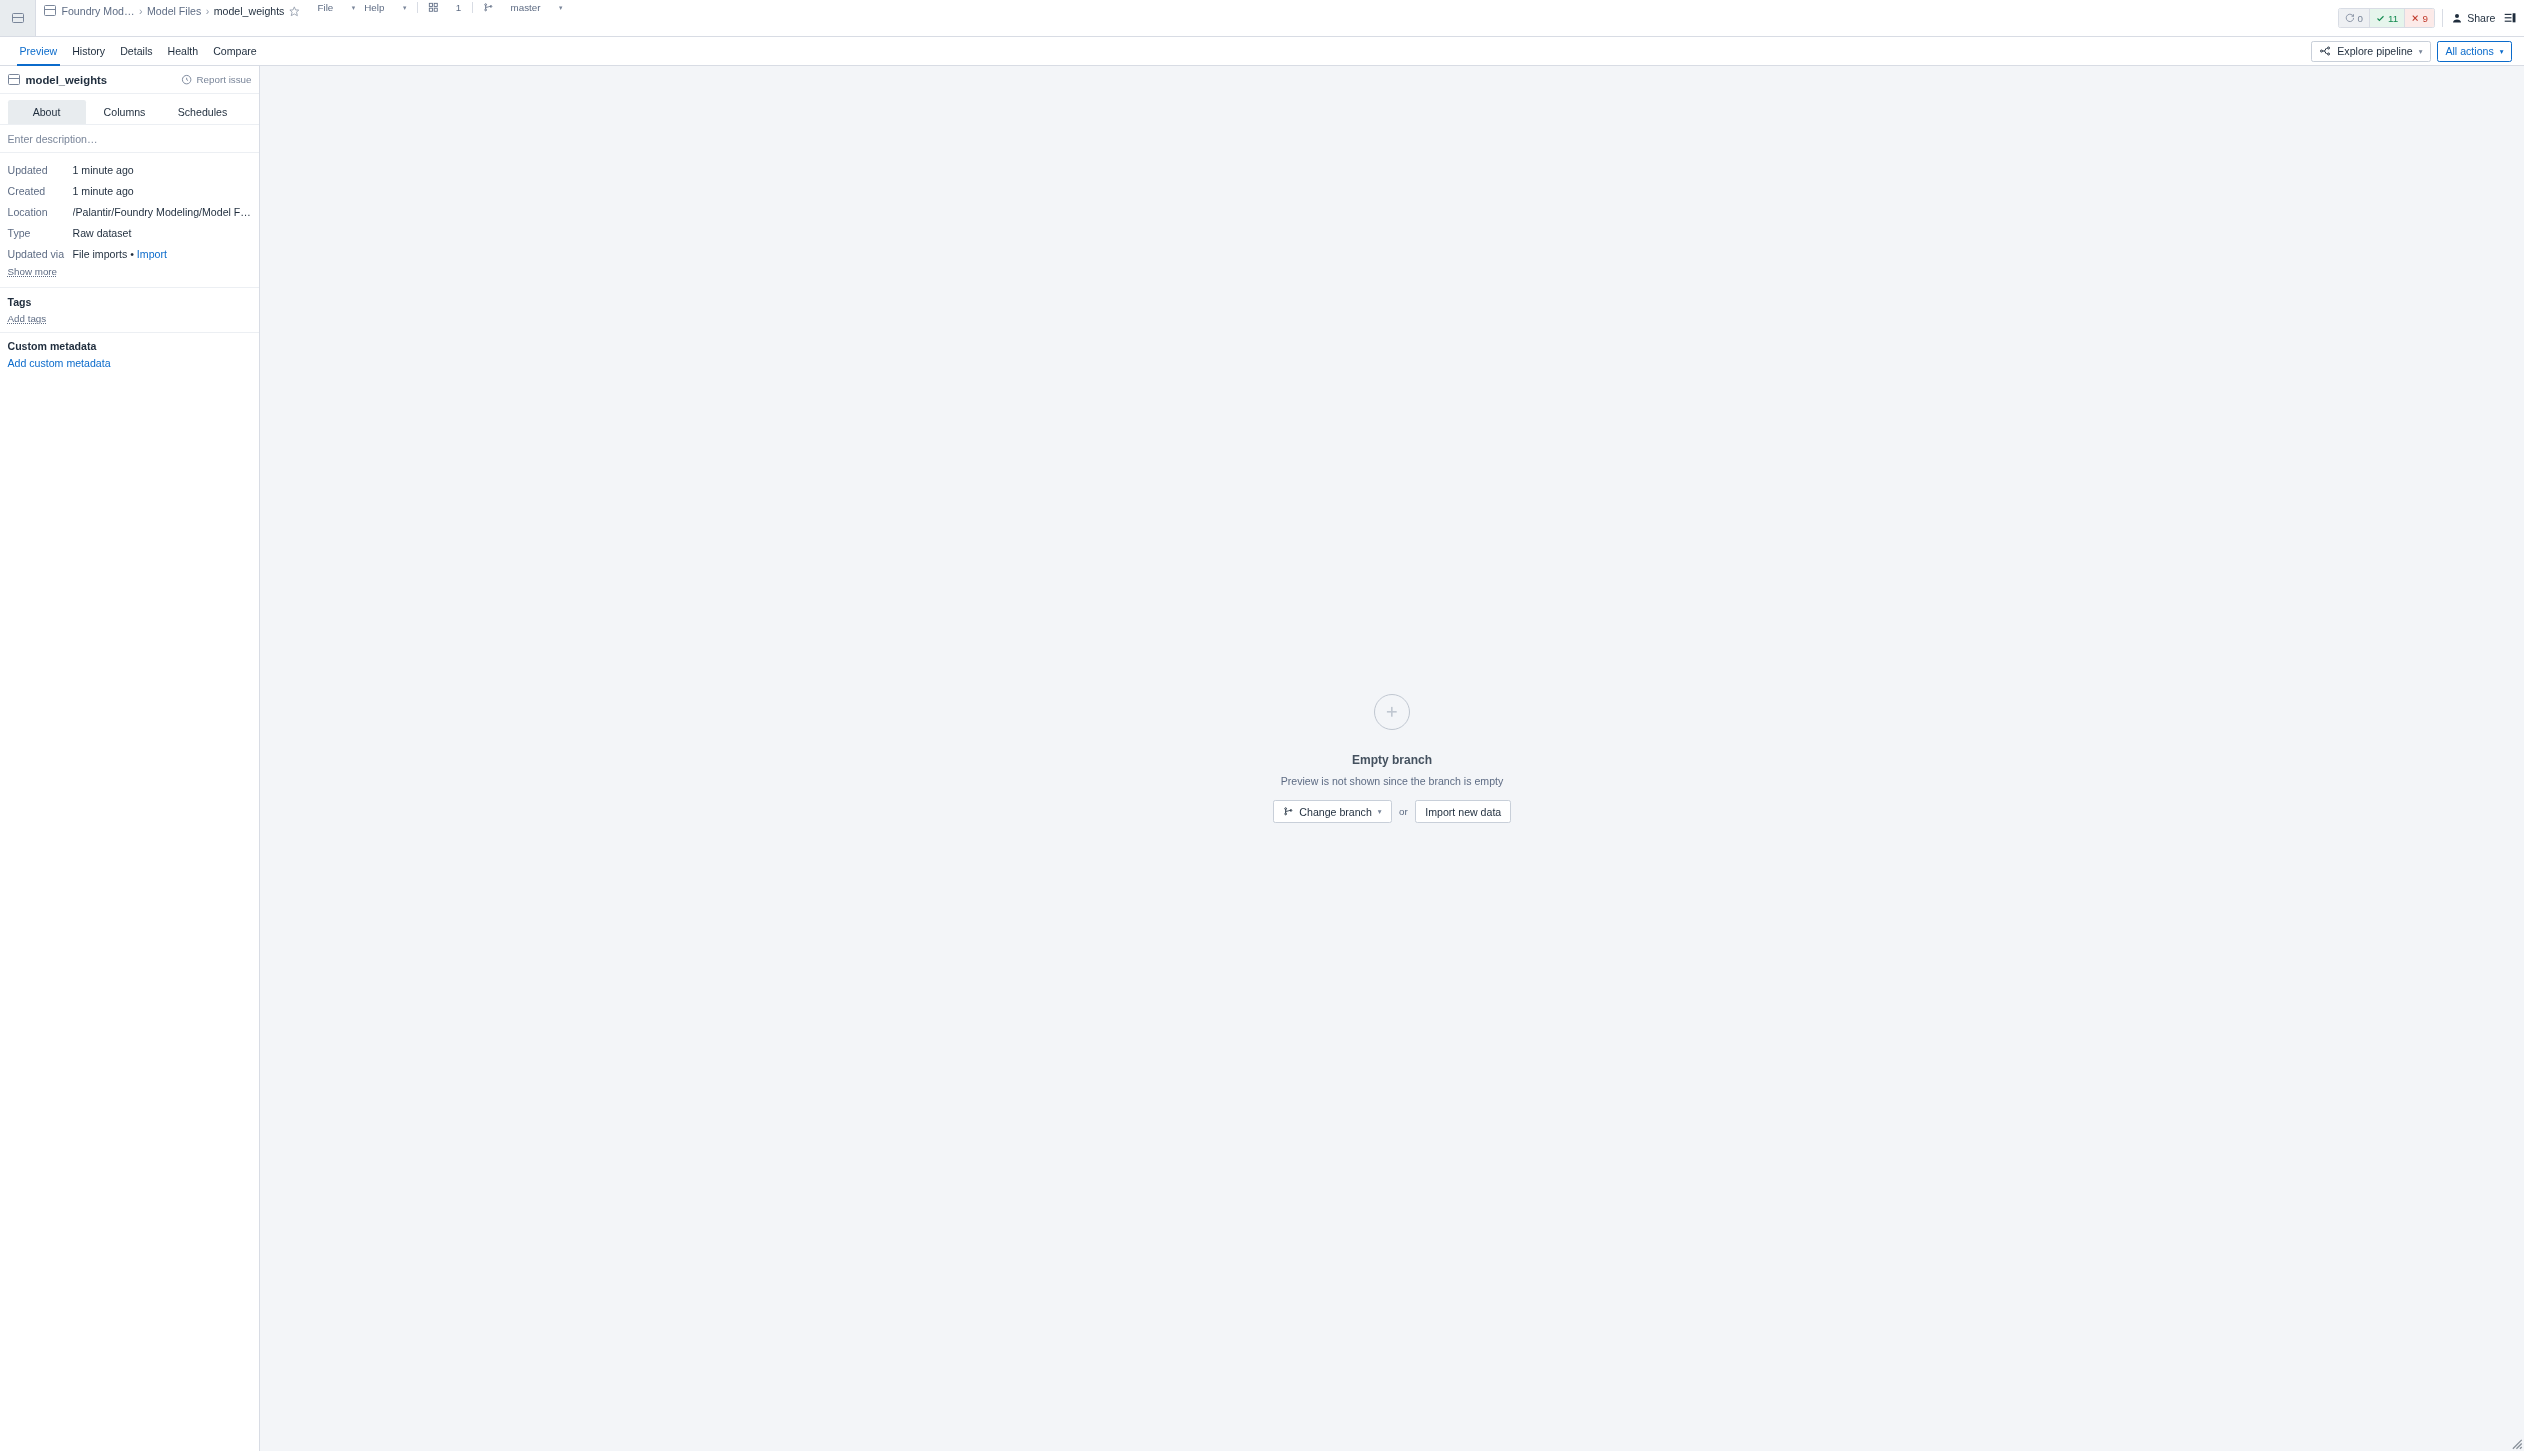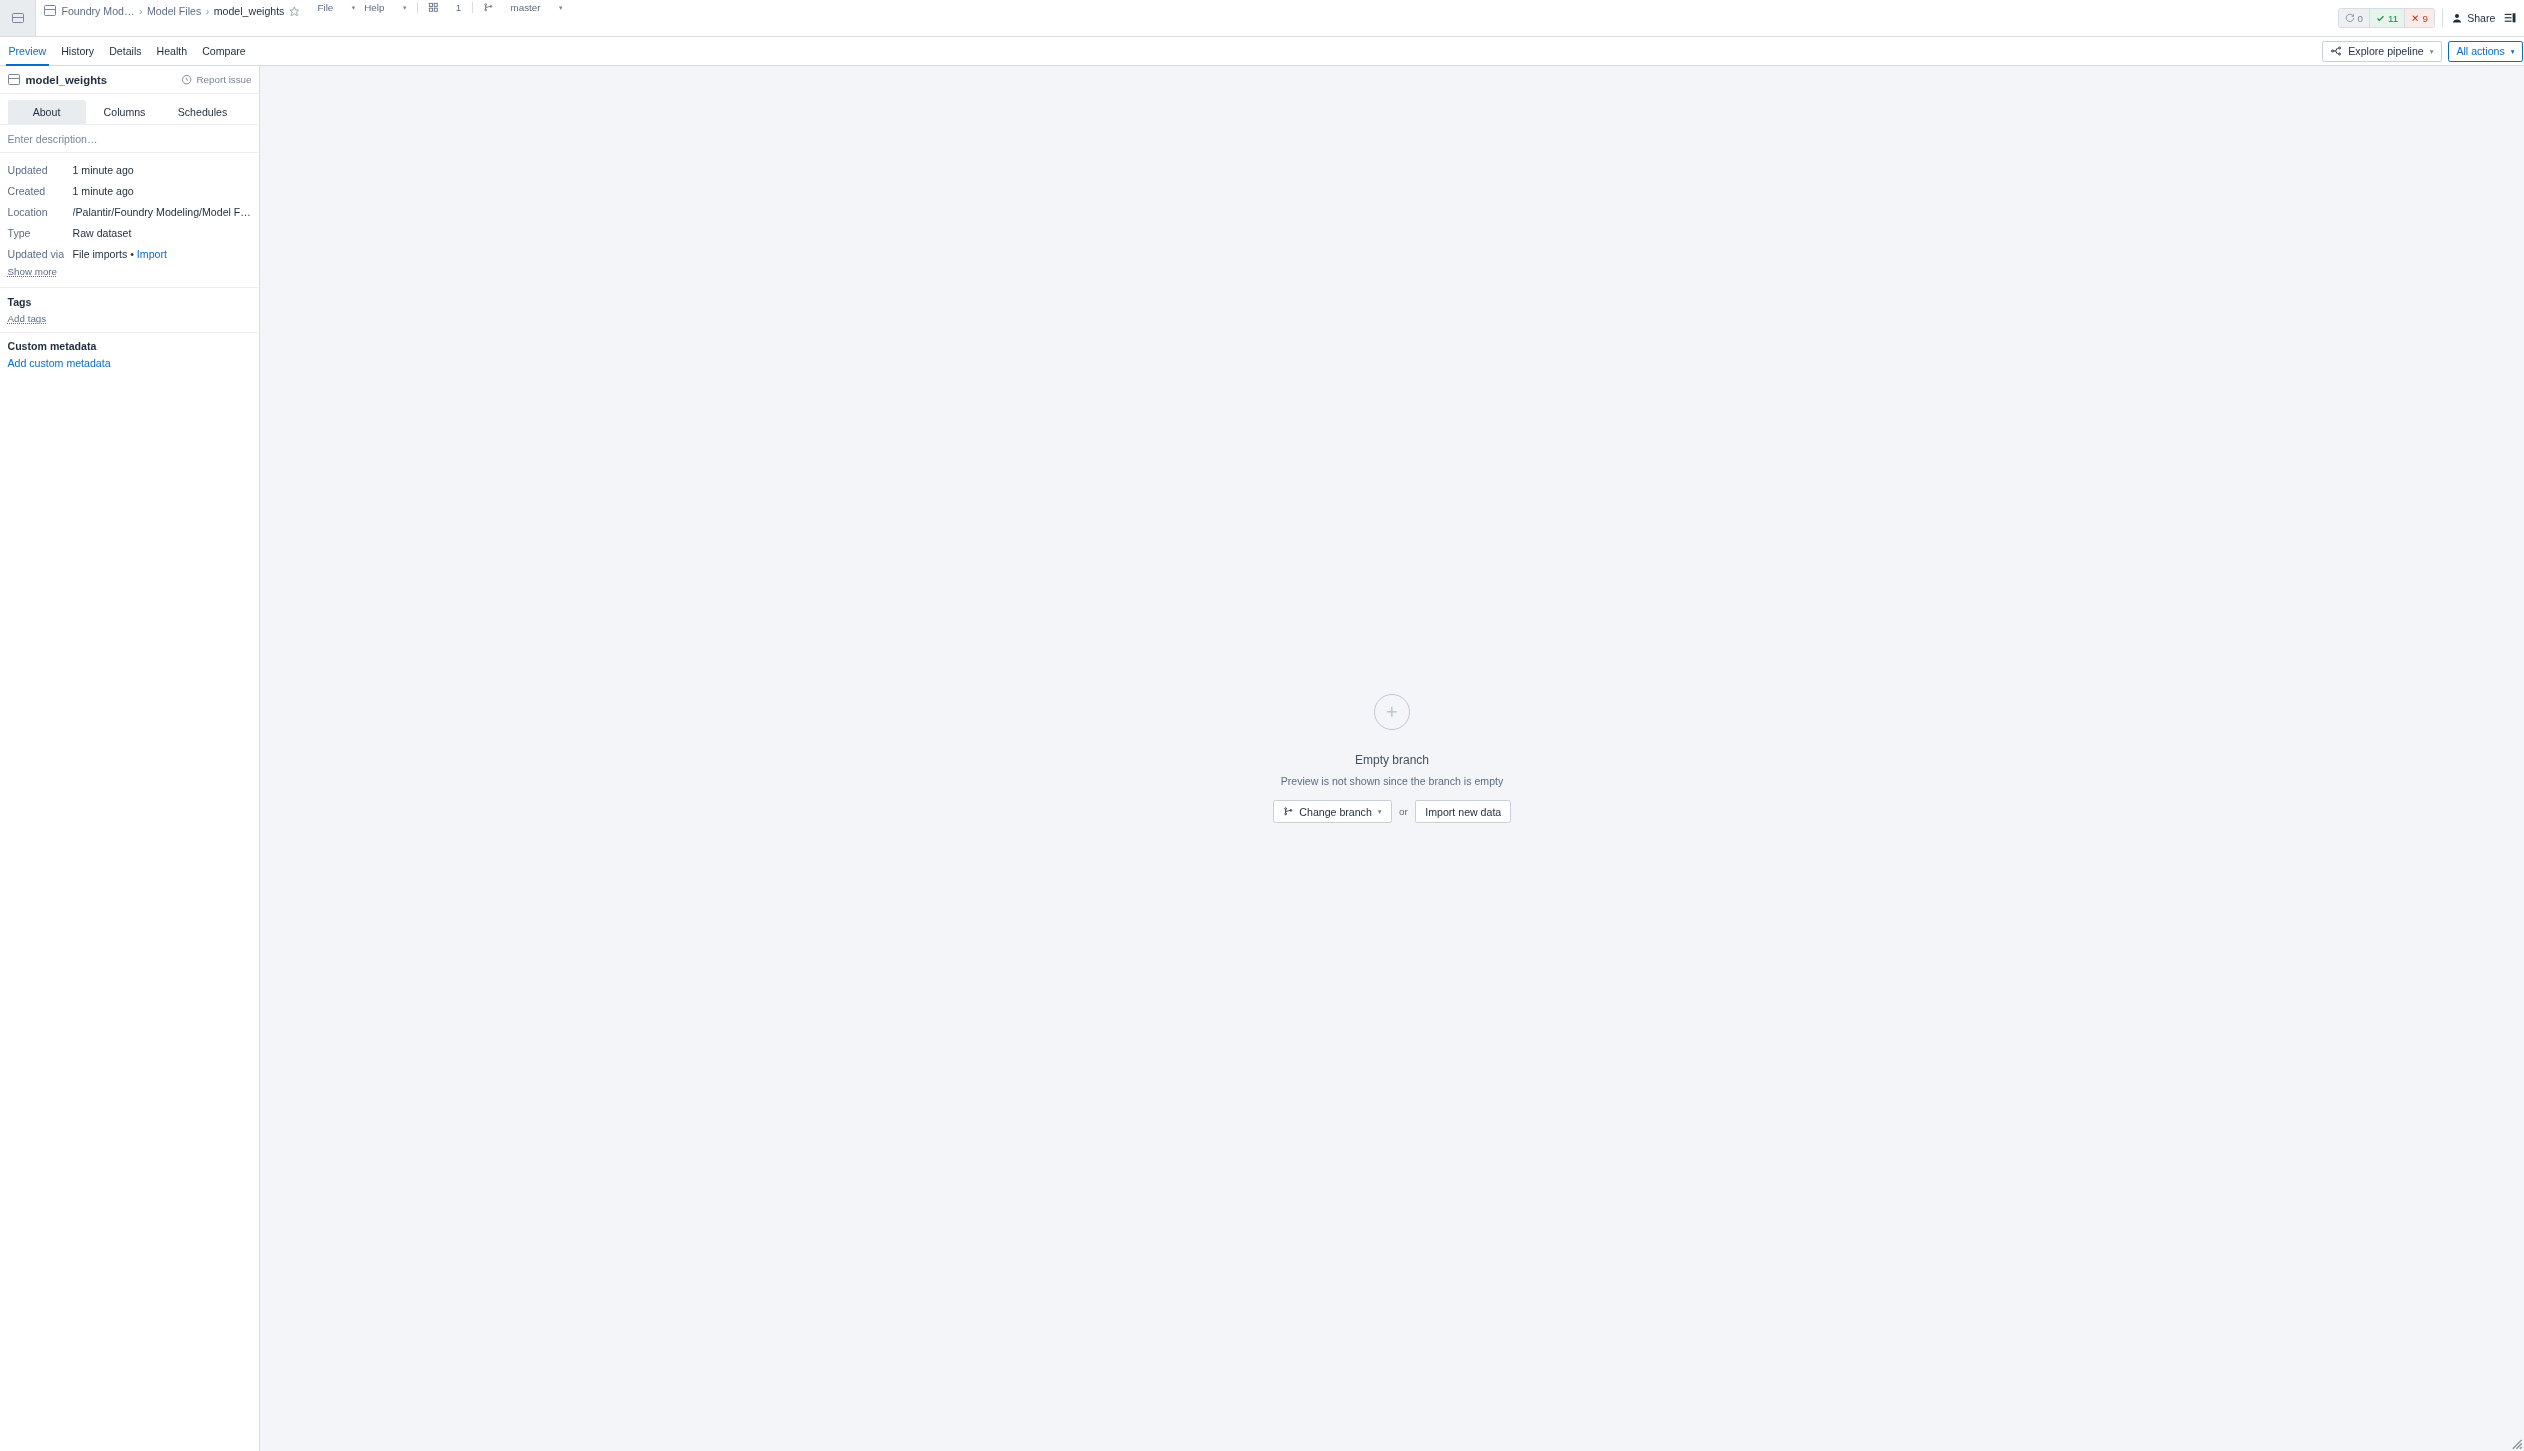--- a/index.html
+++ b/index.html
@@ -25,21 +25,21 @@
 .status-pill { display:flex; align-items:center; gap:3px; padding:0 6px; font-size:9.8px; border-right:0.8px solid #d8dce4;}
 .status-pill:last-child{border-right:none;}
 .status-pill.sync{background:#eef0f3;color:#7a869a;}
 .status-pill.ok{color:#118a4f;background:#e6f5ec;}
 .status-pill.err{color:#c0392b;background:#fceae8;}
 .topbar-sep{width:0.8px;height:18px;background:#d8dce4;}
 .share-btn{display:flex;align-items:center;gap:4.5px;color:#1f2d3d;font-size:10.6px;cursor:pointer;}
 .panel-toggle-icon{color:#1f2d3d;cursor:pointer;}
 
 
-.tabs-row{display:flex;align-items:center;border-bottom:0.8px solid #d8dce4;background:#fff;padding:0 1px;height:29px;text-align:right;}
+.tabs-row{display:flex;align-items:center;border-bottom:0.8px solid #d8dce4;background:#fff;padding:0 12px;height:29px;text-align:right;}
 .tabs-row .tab{padding:0 7.5px;height:100%;display:flex;align-items:center;font-size:10.6px;color:#1f2d3d;cursor:pointer;position:relative;}
 .tabs-row .tab.active{color:#0b6bcb;}
 .tabs-row .tab.active::after{content:"";position:absolute;left:4.5px;right:4.5px;bottom:-0.8px;height:2.3px;background:#0b6bcb;}
 .tabs-row .spacer{flex:1;}
 .tabs-row .pill-btn{display:flex;align-items:center;gap:6px;border:0.8px solid #c8cfd9;border-radius:2.3px;padding:3px 7.5px;font-size:10.6px;cursor:pointer;height:21px;}
 .tabs-row .pill-btn .caret{font-size:7.5px;color:#7a869a;}
 .tabs-row .pill-btn.primary{border-color:#0b6bcb;color:#0b6bcb;margin-left:6px;}
 .tabs-row .pill-btn.primary .caret{color:#0b6bcb;}
 
 
@@ -64,21 +64,21 @@
 .section{padding:7.5px;border-top:0.8px solid #eceff3;}
 .section h4{font-size:10.6px;font-weight:600;margin-bottom:4.5px;}
 .section .subtle-link{color:#5e6c84;text-decoration:underline dotted;font-size:9.8px;cursor:pointer;}
 .section .link{color:#0b6bcb;font-size:10.6px;cursor:pointer;}
 .section p{font-size:10.6px;color:#1f2d3d;margin-top:3px;}
 
 .content{flex:1;background:#f3f5f8;display:flex;align-items:center;justify-content:center;position:relative;}
 .empty-state{display:flex;flex-direction:column;align-items:center;gap:7.5px;}
 .big-plus{width:36px;height:36px;border-radius:50%;border:1.5px solid #c0c7d1;display:flex;align-items:center;justify-content:center;color:#c0c7d1;}
 .big-plus svg{stroke:#c0c7d1;}
-.empty-title{font-weight:400;font-size:12px;color:#44515f;margin-top:16px;}
+.empty-title{font-weight:700;font-size:12px;color:#44515f;margin-top:16px;}
 .empty-sub{font-size:10.6px;color:#5e6c84;}
 .empty-actions{display:flex;align-items:center;gap:7.5px;margin-top:6px;}
 .btn{display:flex;align-items:center;gap:6px;border:0.8px solid #c8cfd9;background:#fff;border-radius:2.3px;padding:4.5px 9px;font-size:10.6px;cursor:pointer;}
 .btn .caret{font-size:7.5px;color:#7a869a;}
 .or-text{font-size:9.8px;color:#5e6c84;}
 .resize-handle{position:absolute;right:1.5px;bottom:1.5px;width:10.6px;height:10.6px;opacity:.5;}
 svg{display:block;}
 </style>
 </head>
 <body>

